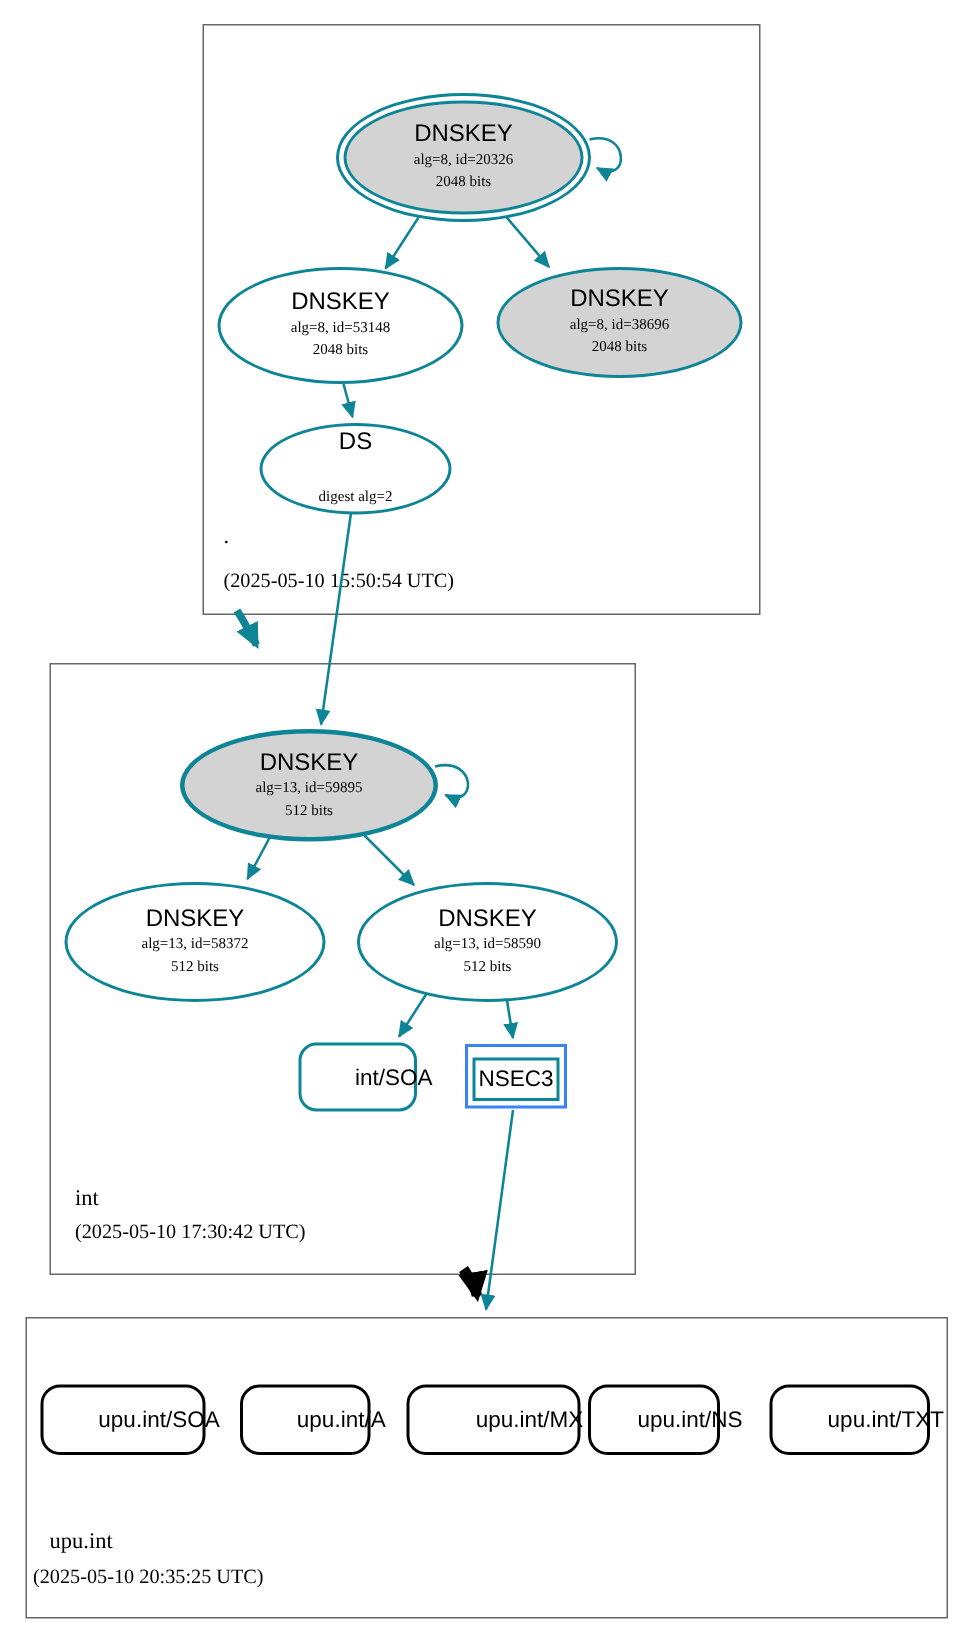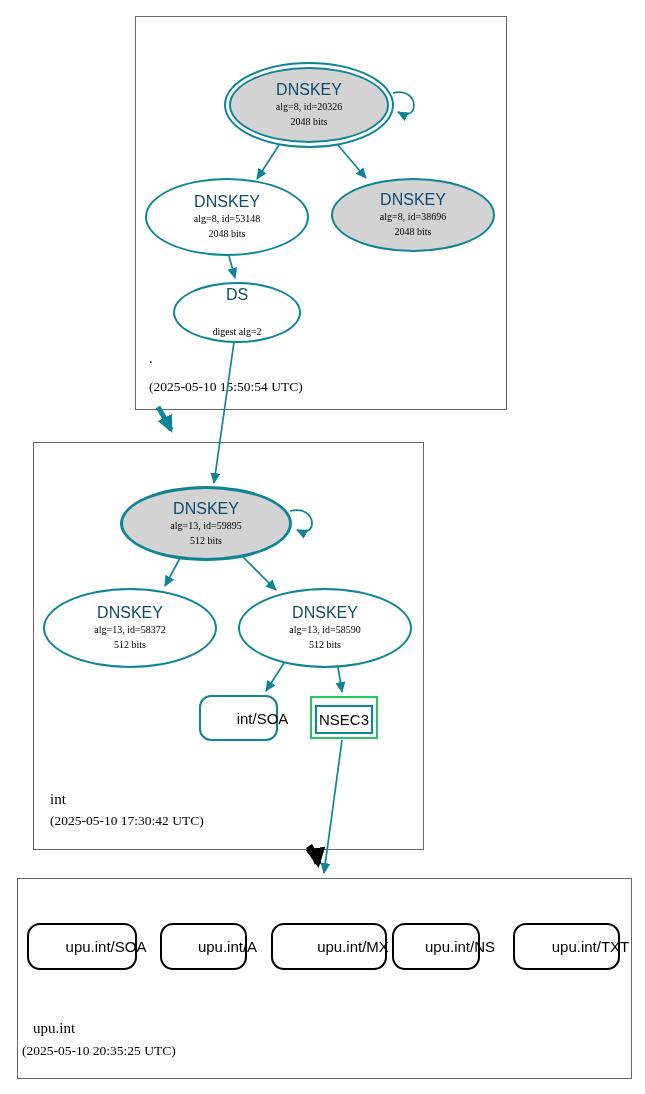--- a/index.html
+++ b/index.html
@@ -7,32 +7,32 @@
           font-family:"Liberation Serif",serif;overflow:hidden;}
   .zonebox{position:absolute;border:1px solid #666;background:transparent;z-index:1;}
   .zone-name{position:absolute;font-family:"Liberation Serif",serif;font-size:15px;color:#000;z-index:2;}
   .zone-ts{position:absolute;font-family:Liberation Serif, serif;font-size:13.5px;color:#000;z-index:2;}
   .ellipse{position:absolute;border-radius:50%;display:flex;flex-direction:column;
            align-items:center;justify-content:center;text-align:center;z-index:4;box-sizing:border-box;}
   .ellipse.teal{border:2px solid #0e8596;}
   .ellipse.thick{border:3px solid #0e8596;}
   .fill-gray{background:#d3d3d3;}
   .fill-white{background:#ffffff;}
-  .node-title{font-family:"Liberation Sans",sans-serif;font-size:16px;line-height:18px;color:#0c4a6e;}
+  .node-title{font-family:"Liberation Sans",sans-serif;font-size:16px;line-height:18px;color:#000000;}
   .node-detail{font-family:"Liberation Serif",serif;font-size:10px;line-height:15px;color:#000;}
   .dbl-outer{position:absolute;border:2px solid #0e8596;border-radius:50%;background:#fff;z-index:4;box-sizing:border-box;}
   .dbl-inner{position:absolute;left:3px;top:3px;right:3px;bottom:3px;border:2px solid #0e8596;
              border-radius:50%;background:#d3d3d3;display:flex;flex-direction:column;align-items:center;
              justify-content:center;text-align:center;box-sizing:border-box;}
   .rrset{position:absolute;display:flex;align-items:center;justify-content:center;
          font-family:"Liberation Sans",sans-serif;font-size:15px;color:#000;background:#fff;
          box-sizing:border-box;z-index:4;padding-left:48px;}
   .rrset.teal{border:2px solid #0e8596;border-radius:12px;}
   .rrset.black{border:2px solid #000;border-radius:13px;}
-  .nsec3-outer{position:absolute;border:2px solid #22c55e;background:#fff;box-sizing:border-box;z-index:4;text-align:right;}
+  .nsec3-outer{position:absolute;border:2px solid #3b82f6;background:#fff;box-sizing:border-box;z-index:4;text-align:right;}
   .nsec3-inner{position:absolute;left:3px;right:3px;top:7px;bottom:3px;border:2px solid #0e8596;
                display:flex;align-items:center;justify-content:center;
                font-family:"Liberation Sans",sans-serif;font-size:15px;color:#000;box-sizing:border-box;}
   #edges{position:absolute;left:0;top:0;z-index:3;pointer-events:none;}
 </style>
 </head>
 <body>
 
 <div id="canvas">
 

